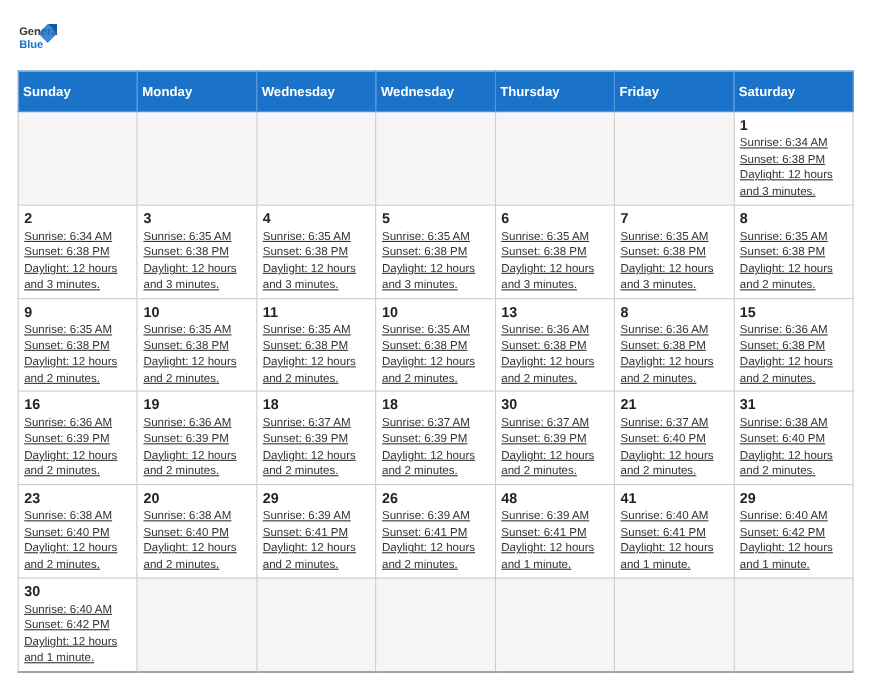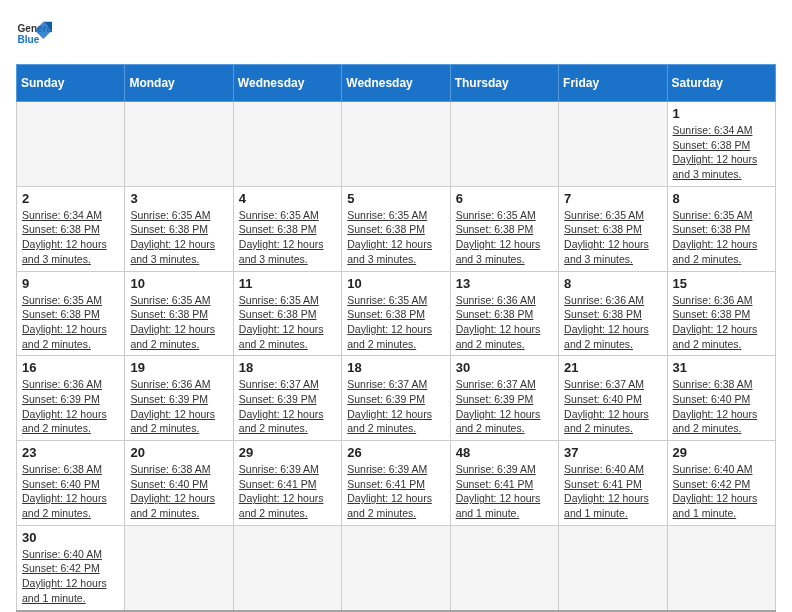--- a/index.html
+++ b/index.html
@@ -282,21 +282,21 @@
 Sunset: 6:41 PM
 Daylight: 12 hours and 2 minutes.</div>
         </td>
         <td>
           <span class="day-number">48</span>
           <div class="day-info" style="white-space: pre-line;">Sunrise: 6:39 AM
 Sunset: 6:41 PM
 Daylight: 12 hours and 1 minute.</div>
         </td>
         <td>
-          <span class="day-number">37</span>
+          <span class="day-number">41</span>
           <div class="day-info" style="white-space: pre-line;">Sunrise: 6:40 AM
 Sunset: 6:41 PM
 Daylight: 12 hours and 1 minute.</div>
         </td>
         <td>
           <span class="day-number">29</span>
           <div class="day-info" style="white-space: pre-line;">Sunrise: 6:40 AM
 Sunset: 6:42 PM
 Daylight: 12 hours and 1 minute.</div>
         </td>

